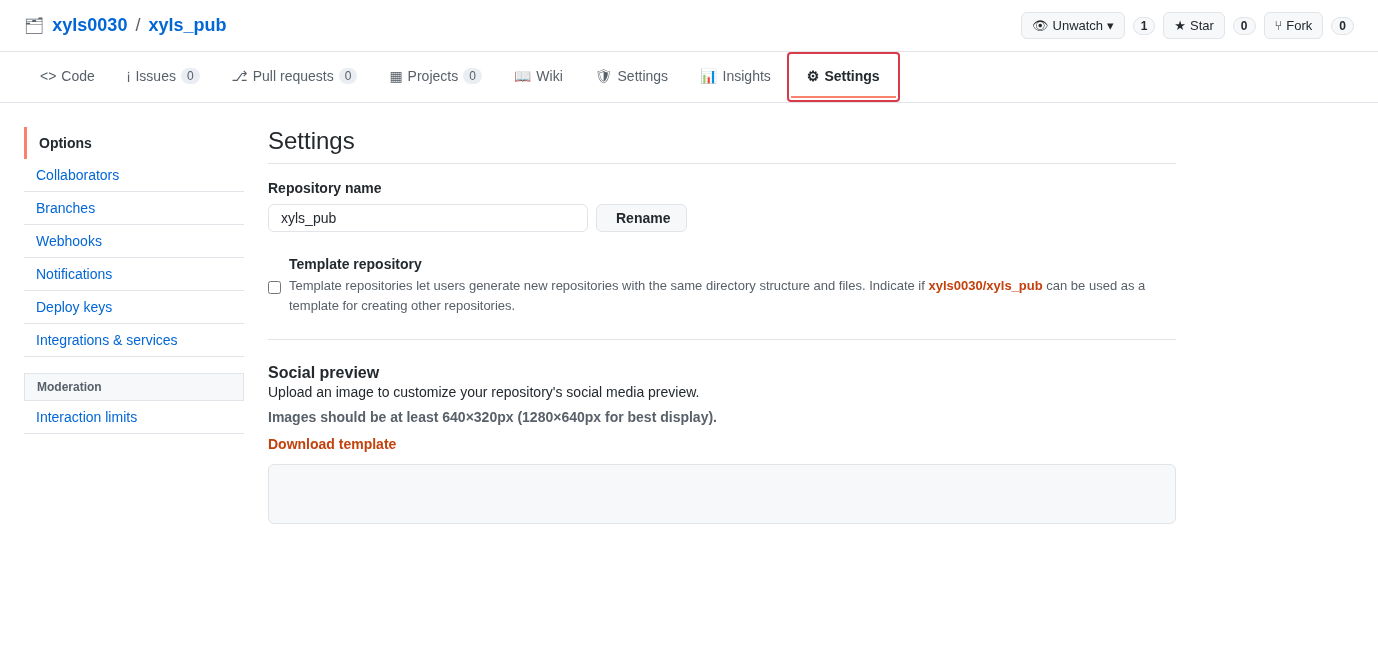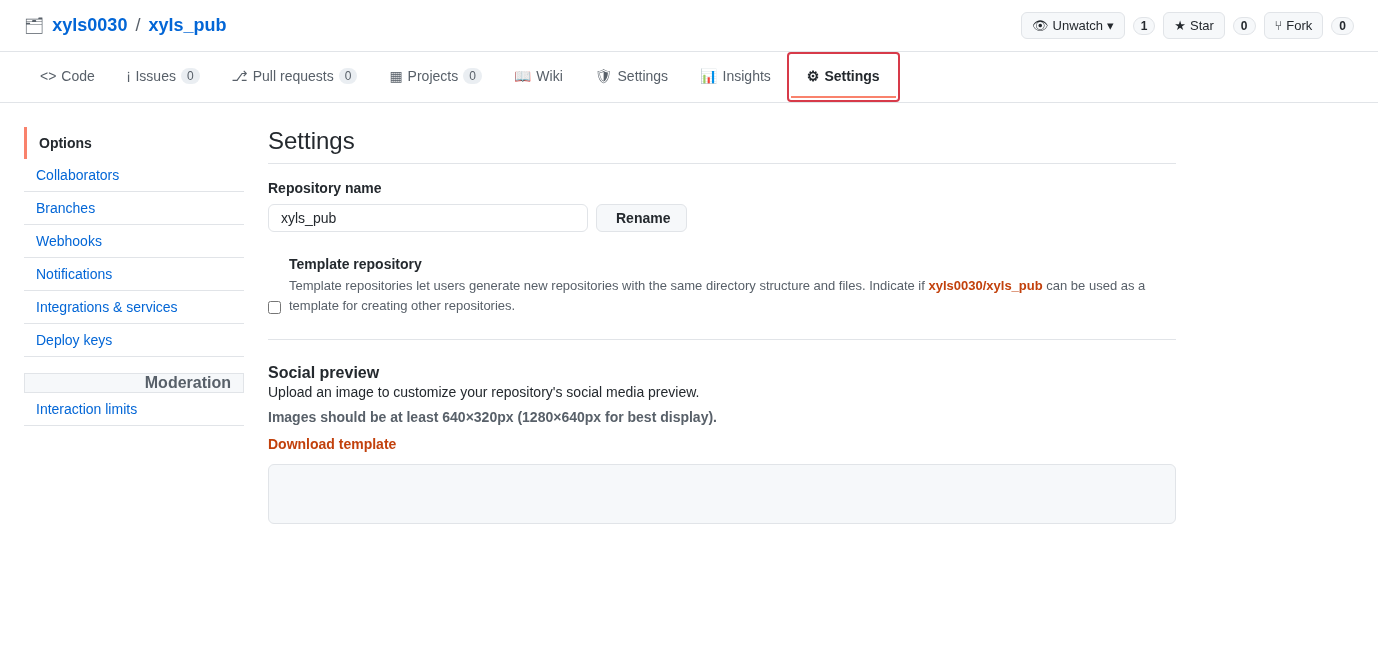--- a/index.html
+++ b/index.html
@@ -23,32 +23,32 @@
     .settings-tab-wrapper { border: 2px solid #d73a49; border-radius: 4px; padding: 2px; }
 
     
     .main-layout { display: flex; padding: 24px; gap: 24px; max-width: 1200px; }
 
     
     .sidebar { width: 220px; flex-shrink: 0; }
     .sidebar-section { margin-bottom: 16px; }
     .sidebar-item-active { display: block; padding: 8px 12px; color: #24292e; font-weight: 600; text-decoration: none; border-left: 3px solid #f9826c; background: #fff; }
     .sidebar-item { display: block; padding: 8px 12px; color: #0366d6; text-decoration: none; border-bottom: 1px solid #e1e4e8; }
-    .sidebar-section-header { padding: 0 12px; font-size: 16px; font-weight: 600; color: #586069; background: #f6f8fa; border: 1px solid #e1e4e8; text-transform: none; text-align: right; }
+    .sidebar-section-header { padding: 6px 12px; font-size: 12px; font-weight: 600; color: #586069; background: #f6f8fa; border: 1px solid #e1e4e8; text-transform: none; }
 
     
     .content { flex: 1; }
     .page-title { font-size: 24px; font-weight: 400; margin-bottom: 16px; padding-bottom: 8px; border-bottom: 1px solid #e1e4e8; }
     .section { margin-bottom: 24px; }
     .field-label { font-size: 14px; font-weight: 600; margin-bottom: 8px; display: block; }
     .input-row { display: flex; align-items: center; gap: 8px; margin-bottom: 16px; }
     .text-input { padding: 5px 12px; border: 1px solid #e1e4e8; border-radius: 6px; font-size: 14px; width: 320px; background: #fff; color: #24292e; }
     .btn { padding: 5px 16px; border-radius: 6px; font-size: 14px; cursor: pointer; border: 1px solid; }
     .btn-default { background: #f6f8fa; border-color: #e1e4e8; color: #24292e; font-weight: 600; padding-left: 19px; }
-    .checkbox-row { display: flex; align-items: flex-end; gap: 8px; margin-bottom: 8px; margin-top: 12px; }
+    .checkbox-row { display: flex; align-items: center; gap: 8px; margin-bottom: 8px; margin-top: 12px; }
     .checkbox-row input[type="checkbox"] { margin-top: 3px; width: 15px; height: 15px; }
     .checkbox-label { font-size: 14px; font-weight: 600; }
     .checkbox-desc { font-size: 13px; color: #586069; margin-top: 4px; line-height: 1.5; }
     .section-title { font-size: 16px; font-weight: 600; margin-bottom: 0; }
     .section-desc { font-size: 14px; color: #24292e; margin-bottom: 4px; line-height: 1.5; }
     .section-note { font-size: 14px; color: #586069; margin-bottom: 8px; line-height: 1.5; font-weight: bold; }
     .link { color: #c2410c; text-decoration: none; font-weight: 600; }
     .divider { border: none; border-top: 1px solid #e1e4e8; margin: 24px 0; }
     .preview-box { border: 1px solid #e1e4e8; border-radius: 6px; height: 60px; margin-top: 12px; background: #f6f8fa; }
   </style>
@@ -124,22 +124,22 @@
 
 <div class="main-layout">
 
   <div class="sidebar">
     <div class="sidebar-section">
       <a class="sidebar-item-active">Options</a>
       <a class="sidebar-item">Collaborators</a>
       <a class="sidebar-item">Branches</a>
       <a class="sidebar-item">Webhooks</a>
       <a class="sidebar-item">Notifications</a>
+      <a class="sidebar-item">Deploy keys</a>
       <a class="sidebar-item">Integrations &amp; services</a>
-      <a class="sidebar-item">Deploy keys</a>
     </div>
     <div class="sidebar-section">
       <div class="sidebar-section-header">Moderation</div>
       <a class="sidebar-item">Interaction limits</a>
     </div>
   </div>
 
   <div class="content">
     <h1 class="page-title">Settings</h1>
 

